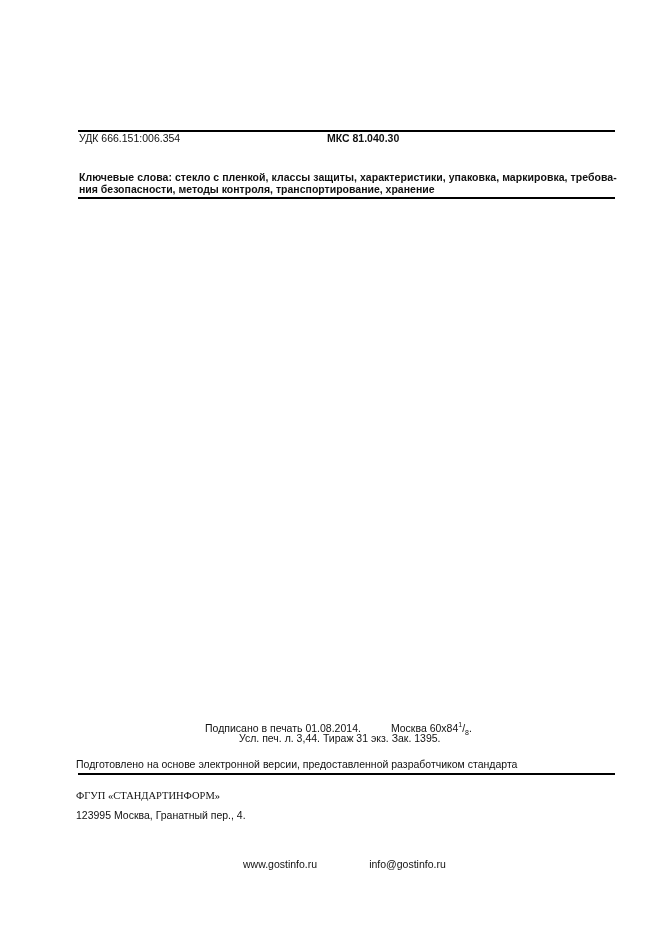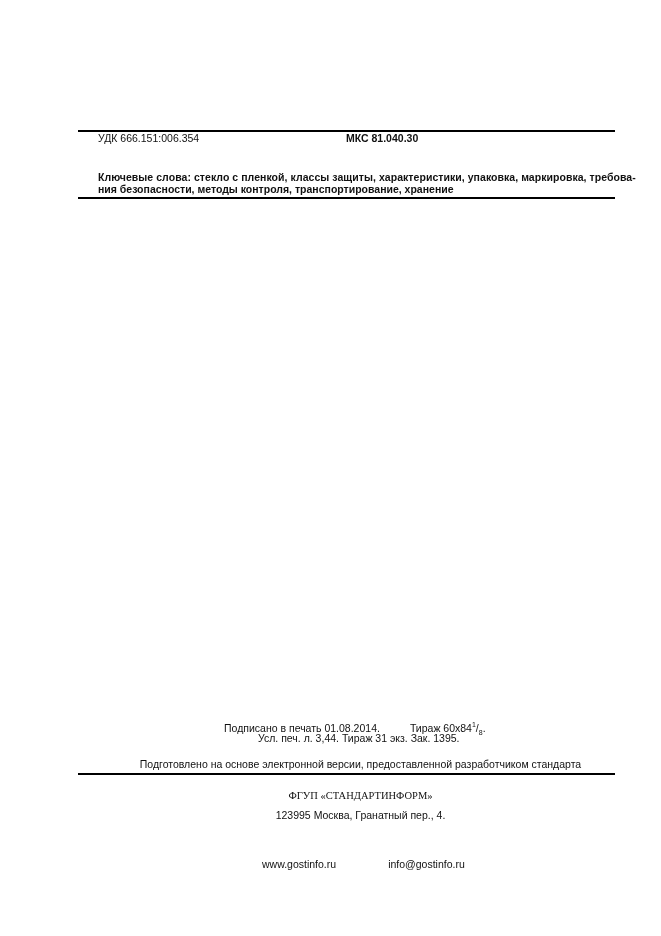--- a/index.html
+++ b/index.html
@@ -1,41 +1,41 @@
 <!DOCTYPE html>
 <html><head>
   <meta charset="utf-8">
   <style>
     html, body { margin: 0; padding: 0; background: #ffffff; }
     body {
       width: 661px; height: 936px; position: relative; overflow: hidden;
       font-family: "Liberation Sans", sans-serif; color: #111111;
     }
     .rule { position: absolute; left: 78px; width: 537px; height: 2px; background: #000; }
-    .line { position: absolute; font-size: 10.5px; line-height: 13px; white-space: nowrap; margin-left: 19px; }
-    .center { position: absolute; left: 92px; width: 537px; text-align: center; font-size: 10.5px; line-height: 13px; white-space: nowrap; }
+    .line { position: absolute; font-size: 10.5px; line-height: 13px; white-space: nowrap; }
+    .center { position: absolute; left: 76px; width: 537px; text-align: left; font-size: 10.5px; line-height: 13px; white-space: nowrap; }
     sup, sub { font-size: 7px; }
     .gap { display: inline-block; width: 30px; }
     .gap2 { display: inline-block; width: 52px; }
   </style>
 </head>
 <body>
 
 <div class="rule" style="top:130px;"></div>
 <div class="line" style="left:79px; top:132px;">УДК 666.151:006.354</div>
 <div class="line" style="left:327px; top:132px;font-weight:bold;">МКС  81.040.30</div>
 
 <div>
   <div class="line" style="left:79px; top:171px; letter-spacing:0.05px;font-weight:bold;">Ключевые слова: стекло с пленкой, классы защиты, характеристики, упаковка, маркировка, требова-</div>
   <div class="line" style="left:79px; top:183px;font-weight:bold;">ния безопасности, методы контроля, транспортирование, хранение</div>
 </div>
 <div class="rule" style="top:197px;"></div>
 
 <div class="line" style="left:205px; top:718px;">
-  <span>Подписано в печать 01.08.2014.</span><span class="gap"></span><span>Тираж 60х84</span><sup>1</sup>/<sub>8</sub><span>.</span>
+  <span>Подписано в печать 01.08.2014.</span><span class="gap"></span><span>Москва 60х84</span><sup>1</sup>/<sub>8</sub><span>.</span>
 </div>
 <div class="line" style="left:239px; top:732px;">Усл. печ. л. 3,44. Тираж 31 экз. Зак. 1395.</div>
 
 <div class="center" style="top:758px;">Подготовлено на основе электронной версии, предоставленной разработчиком стандарта</div>
 <div class="rule" style="top:773px;"></div>
 
 <div class="center" style="top:789px;font-family:Liberation Serif, serif;">ФГУП «СТАНДАРТИНФОРМ»</div>
 <div class="center" style="top:809px;">123995 Москва, Гранатный пер., 4.</div>
 <div class="line" style="left:243px; top:858px;">
   <span>www.gostinfo.ru</span><span class="gap2"></span><span>info@gostinfo.ru</span>

